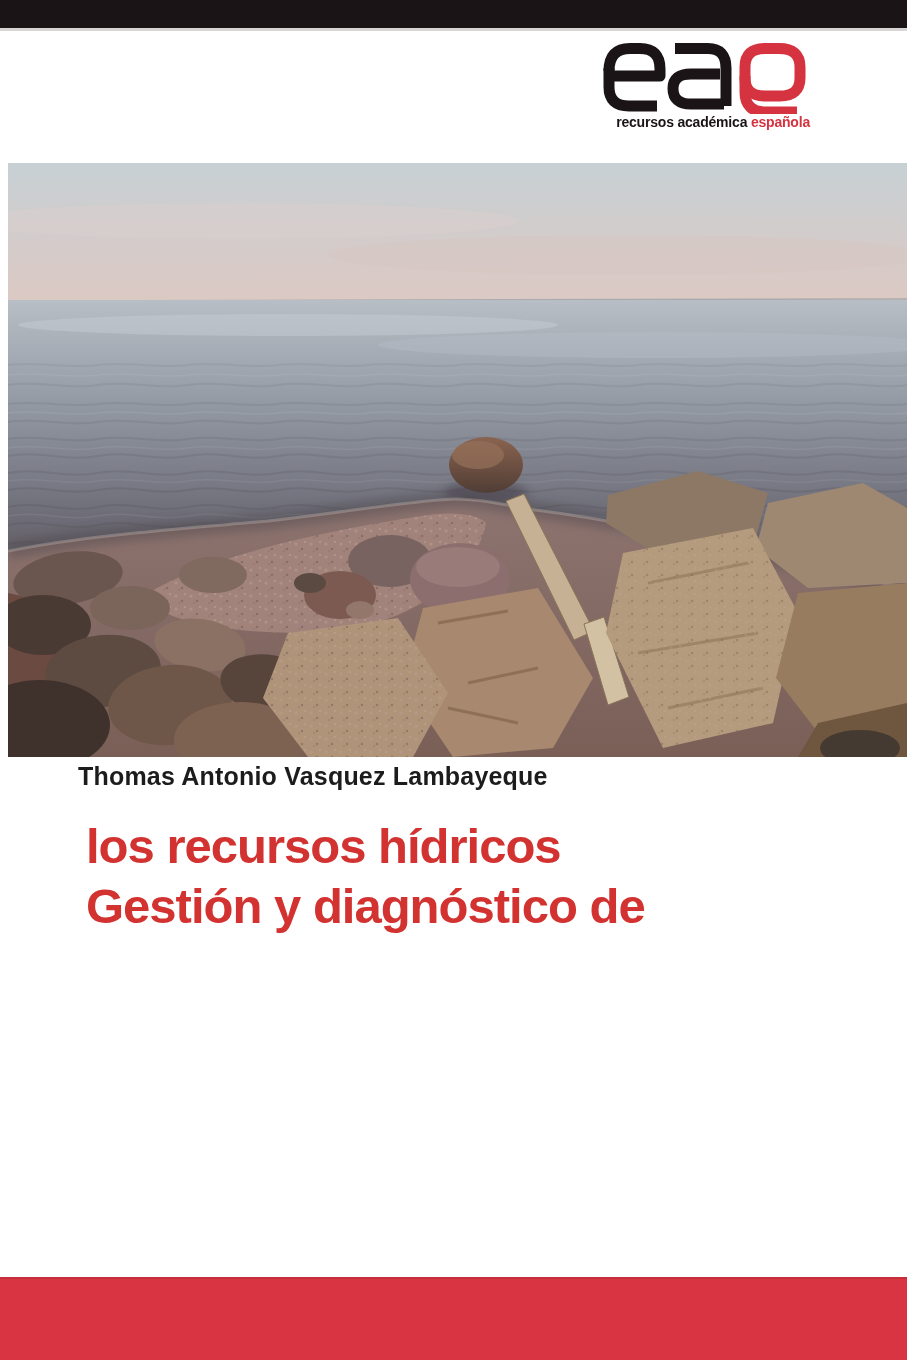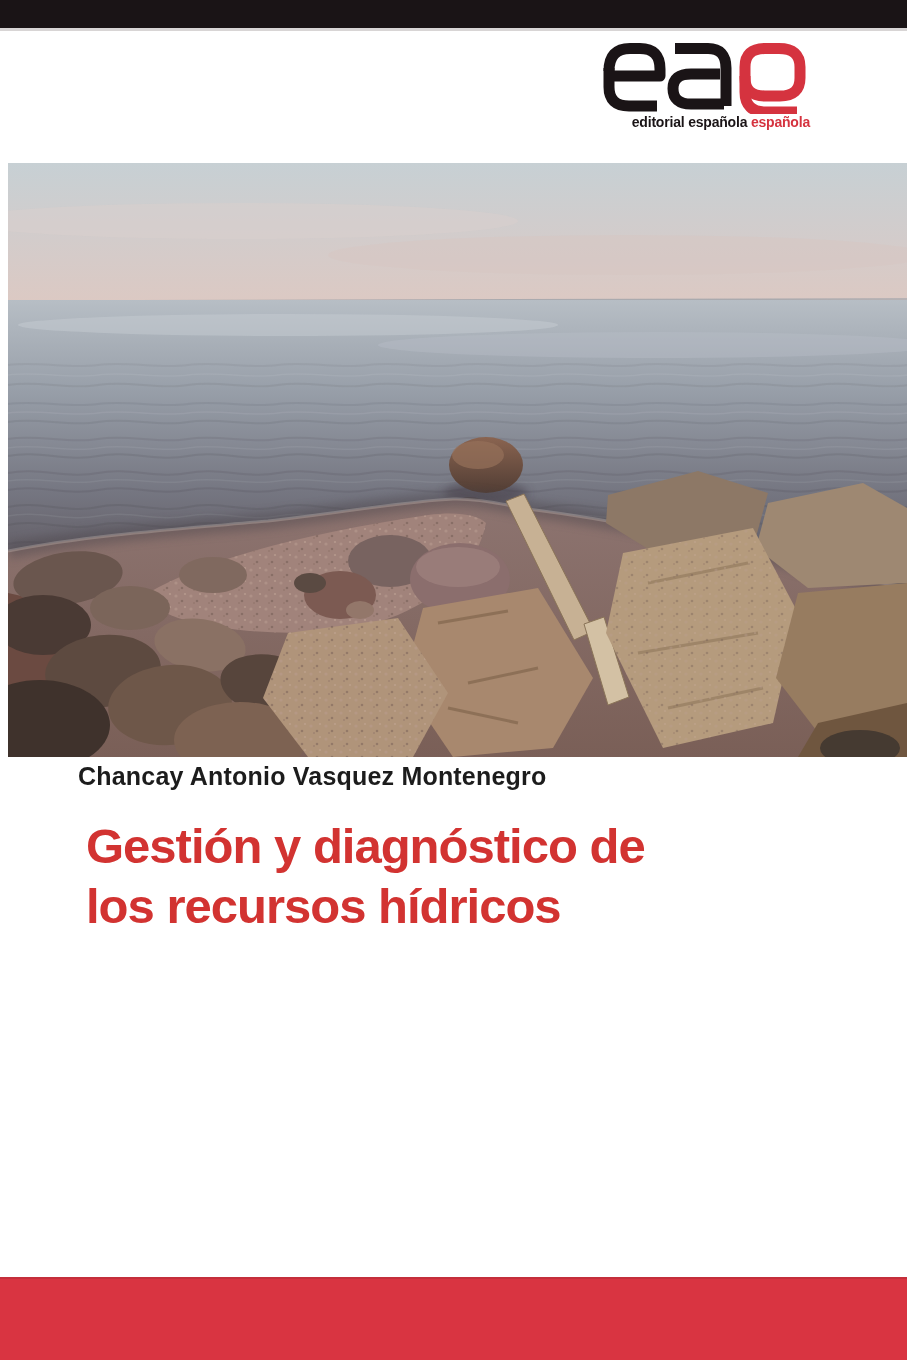--- a/index.html
+++ b/index.html
@@ -59,21 +59,21 @@
           <path d="M7,6.5 L40,6.5 Q58,6.5 58,26 L58,64"></path>
           <path d="M56,62 L23,62 Q5,62 5,46.5 Q5,32 23,32 L52,32"></path>
         </g>
       </g>
       <g fill="none" stroke="#d5333f" stroke-width="11" stroke-linejoin="round" transform="translate(139,0)">
         <path d="M6,25 Q6,6.5 26,6.5 L40,6.5 Q61,6.5 61,25 L61,36 Q61,54 41,54 L26,54 Q6,54 6,36 Z"></path>
         <path d="M6,34 L6,50 Q6,70 27,70 L58,70"></path>
       </g>
     </svg>
     <div class="logo-tagline">
-      <span>editorial española </span><span class="red">española</span>
+      <span>recursos académica </span><span class="red">española</span>
     </div>
   </div>
 
   <div class="photo-frame">
     <svg width="899" height="594" viewBox="0 0 899 594" preserveAspectRatio="none" role="img" aria-label="Calm sea at dusk meeting a rocky shoreline of brown stones, gravel and a piece of driftwood">
       <defs>
         <linearGradient id="sky" x1="0" y1="0" x2="0" y2="1">
           <stop offset="0" stop-color="#c7d0d4"></stop>
           <stop offset="0.55" stop-color="#d3cccb"></stop>
           <stop offset="1" stop-color="#dcc9c3"></stop>
@@ -195,23 +195,23 @@
         <path d="M615,390 L745,365 L790,450 L765,560 L655,585 L598,470 Z" fill="#b59b7d"></path>
         <path d="M640,420 L740,400 M630,490 L750,470 M660,545 L755,525" stroke="#8a7258" stroke-width="3" fill="none" opacity="0.55"></path>
         <path d="M615,390 L745,365 L790,450 L765,560 L655,585 L598,470 Z" fill="url(#speck)" opacity="0.35"></path>
         <path d="M790,430 L899,420 L899,560 L818,580 L768,515 Z" fill="#977c60"></path>
         <path d="M810,560 L899,540 L899,594 L790,594 Z" fill="#6f563f"></path>
         <ellipse cx="852" cy="585" rx="40" ry="18" fill="#453a31"></ellipse>
       </g>
     </svg>
   </div>
 
-  <h2 class="author">Chancay Antonio Vasquez Montenegro</h2>
+  <h2 class="author">Thomas Antonio Vasquez Lambayeque</h2>
 
   <h1 class="title">
+    <span class="line">los recursos hídricos</span>
     <span class="line">Gestión y diagnóstico de</span>
-    <span class="line">los recursos hídricos</span>
   </h1>
 
 
   <div class="bottom-bar"></div>
 
 </div>
 
 </body></html>

